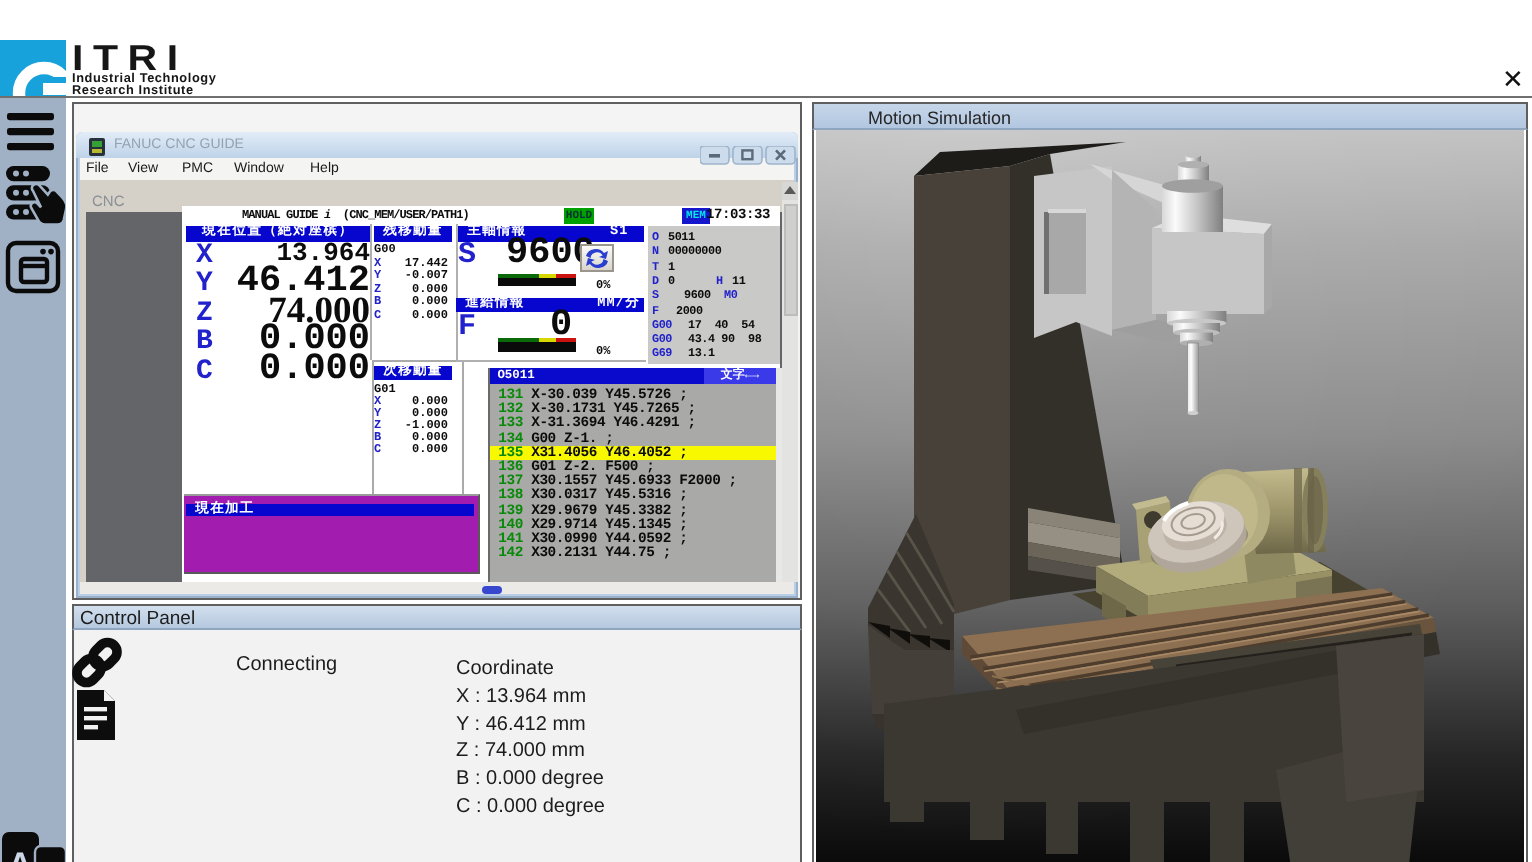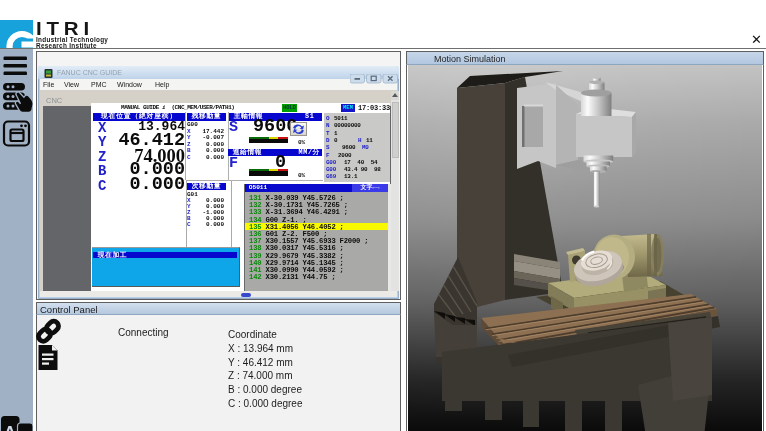--- a/index.html
+++ b/index.html
@@ -116,21 +116,21 @@
   <div class="abs" style="left:0px;top:201px;width:357px;height:6px;background:#eceae6;">
     <div class="abs" style="left:201px;top:1.5px;width:10px;height:4.5px;background:#3748cf;border-radius:2px;"></div>
   </div>
 
   <div id="screen" class="abs mono" style="left:51px;top:13px;width:299px;height:188px;background:#ffffff;font-weight:bold;color:#0c0c0c;">
   <div id="sc" style="position:absolute;left:6px;top:0;width:293px;height:188px;">
 
     <span class="abs" style="left:24px;top:1px;font-size:6px;letter-spacing:-0.45px;">MANUAL GUIDE <i>i</i>&nbsp;&nbsp;(CNC_MEM/USER/PATH1)</span>
     <span class="abs" style="left:185px;top:0.5px;width:15px;height:8px;background:#00a000;font-size:5.5px;color:#033;text-align:center;line-height:8px;">HOLD</span>
     <span class="abs" style="left:244px;top:0.5px;width:14px;height:8px;background:#1515cc;font-size:5.5px;color:#00e8e8;text-align:center;line-height:8px;">MEM</span>
-    <span class="abs" style="left:256px;top:0.5px;width:37px;font-size:7px;letter-spacing:-0.2px;text-align:right;">17:03:33</span>
+    <span class="abs" style="left:256px;top:0.5px;width:37px;font-size:7px;letter-spacing:-0.2px;text-align:left;">17:03:33</span>
 
     <div class="abs blue-bar" style="left:-4px;top:10px;width:92px;height:7.5px;font-size:6.8px;letter-spacing:0.8px;line-height:7.5px;text-align:center;">現在位置（絶対座槟）</div>
     <div class="abs blue-bar" style="left:90px;top:10px;width:39px;height:7.5px;font-size:6.8px;letter-spacing:0.6px;line-height:7.5px;">&nbsp;残移動量</div>
     <div class="abs blue-bar" style="left:132px;top:10px;width:93px;height:7.5px;font-size:6.8px;letter-spacing:0.6px;line-height:7.5px;">&nbsp;主軸情報<span style="float:right;margin-right:3px;">S1&nbsp;</span></div>
 
     <div class="abs" style="left:1px;top:18px;width:87px;height:72px;">
       <div style="position:relative;height:14.4px;">
               <span class="abs" style="left:0;top:0;font-size:14px;color:#2222cc;line-height:14px;">X</span>
               <span class="abs" style="right:0;top:-1px;font-size:13px;letter-spacing:0px;line-height:14px;">13.964</span>
             </div>
@@ -237,21 +237,21 @@
 
     <div class="abs" style="left:147px;top:81px;width:143px;height:107px;border-left:1px solid #6a6a6a;">
       <div class="abs blue-bar" style="left:0;top:0;width:143px;height:8px;font-size:6.2px;line-height:8px;background:#0a0acc;">&nbsp;O5011<span class="abs" style="left:107px;top:0;width:36px;height:8px;background:#3a3ae8;text-align:center;font-size:6px;letter-spacing:0;">文字←→</span></div>
       <div class="abs" style="left:0;top:8px;width:143px;height:99px;background:#a9a9a7;font-size:7.2px;letter-spacing:-0.2px;">
         <div class="abs" style="left:0;top:31.3px;width:143px;height:7.2px;background:#f8f800;"></div>
         <div class="abs" style="left:0;top:3px;line-height:7.18px;white-space:pre;"><span style="color:#0a8a0a;"> 131 </span><span>X-30.039 Y45.5726 ;</span><br><span style="color:#0a8a0a;"> 132 </span><span>X-30.1731 Y45.7265 ;</span><br><span style="color:#0a8a0a;"> 133 </span><span>X-31.3694 Y46.4291 ;</span><br><span style="color:#0a8a0a;"> 134 </span><span>G00 Z-1. ;</span><br><span style="color:#0a8a0a;"> 135 </span><span>X31.4056 Y46.4052 ;</span><br><span style="color:#0a8a0a;"> 136 </span><span>G01 Z-2. F500 ;</span><br><span style="color:#0a8a0a;"> 137 </span><span>X30.1557 Y45.6933 F2000 ;</span><br><span style="color:#0a8a0a;"> 138 </span><span>X30.0317 Y45.5316 ;</span><br><span style="color:#0a8a0a;"> 139 </span><span>X29.9679 Y45.3382 ;</span><br><span style="color:#0a8a0a;"> 140 </span><span>X29.9714 Y45.1345 ;</span><br><span style="color:#0a8a0a;"> 141 </span><span>X30.0990 Y44.0592 ;</span><br><span style="color:#0a8a0a;"> 142 </span><span>X30.2131 Y44.75 ;</span></div>
         </div>
       <div class="abs" style="left:143px;top:0;width:3px;height:107px;background:#e8e8e6;"></div>
     </div>
 
-    <div class="abs" style="left:-5px;top:144px;width:148px;height:40px;background:#0ea5e9;border-right:1.5px solid #5a5a5a;border-bottom:1.5px solid #5a5a5a;border-top:1px solid #9a9a9a;">
+    <div class="abs" style="left:-5px;top:144px;width:148px;height:40px;background:#a21caf;border-right:1.5px solid #5a5a5a;border-bottom:1.5px solid #5a5a5a;border-top:1px solid #9a9a9a;">
       <div class="abs blue-bar" style="left:1px;top:3.5px;width:144px;height:6.5px;font-size:6.8px;letter-spacing:0.6px;line-height:6.5px;">&nbsp;現在加工</div>
     </div>
   </div>
   </div>
 </div>
 
 <div class="abs" style="left:36px;top:282px;width:365px;height:145px;background:#f2f2f2;border:1px solid #5f5f5f;z-index:1;"></div>
 <div class="abs" style="left:36px;top:282px;width:365px;height:13px;background:linear-gradient(#d2dfee,#b5c8de);border:1px solid #5f5f5f;border-bottom:1px solid #8fa6c0;z-index:2;">
   <span class="abs" style="left:3px;top:0.5px;font-size:9.5px;color:#1c1c1c;">Control Panel</span>
 </div>

